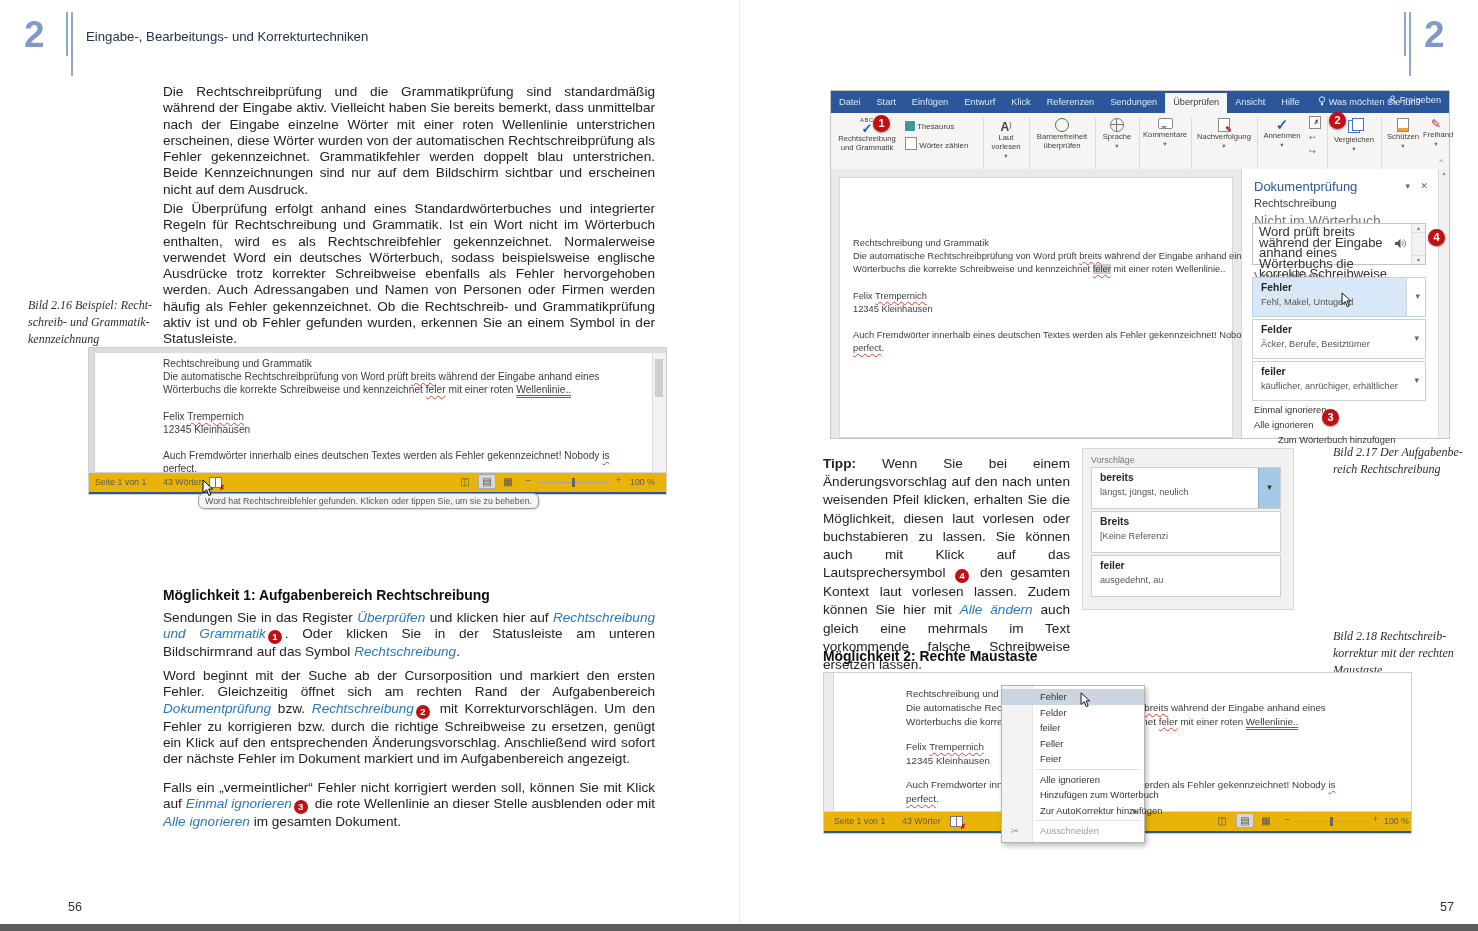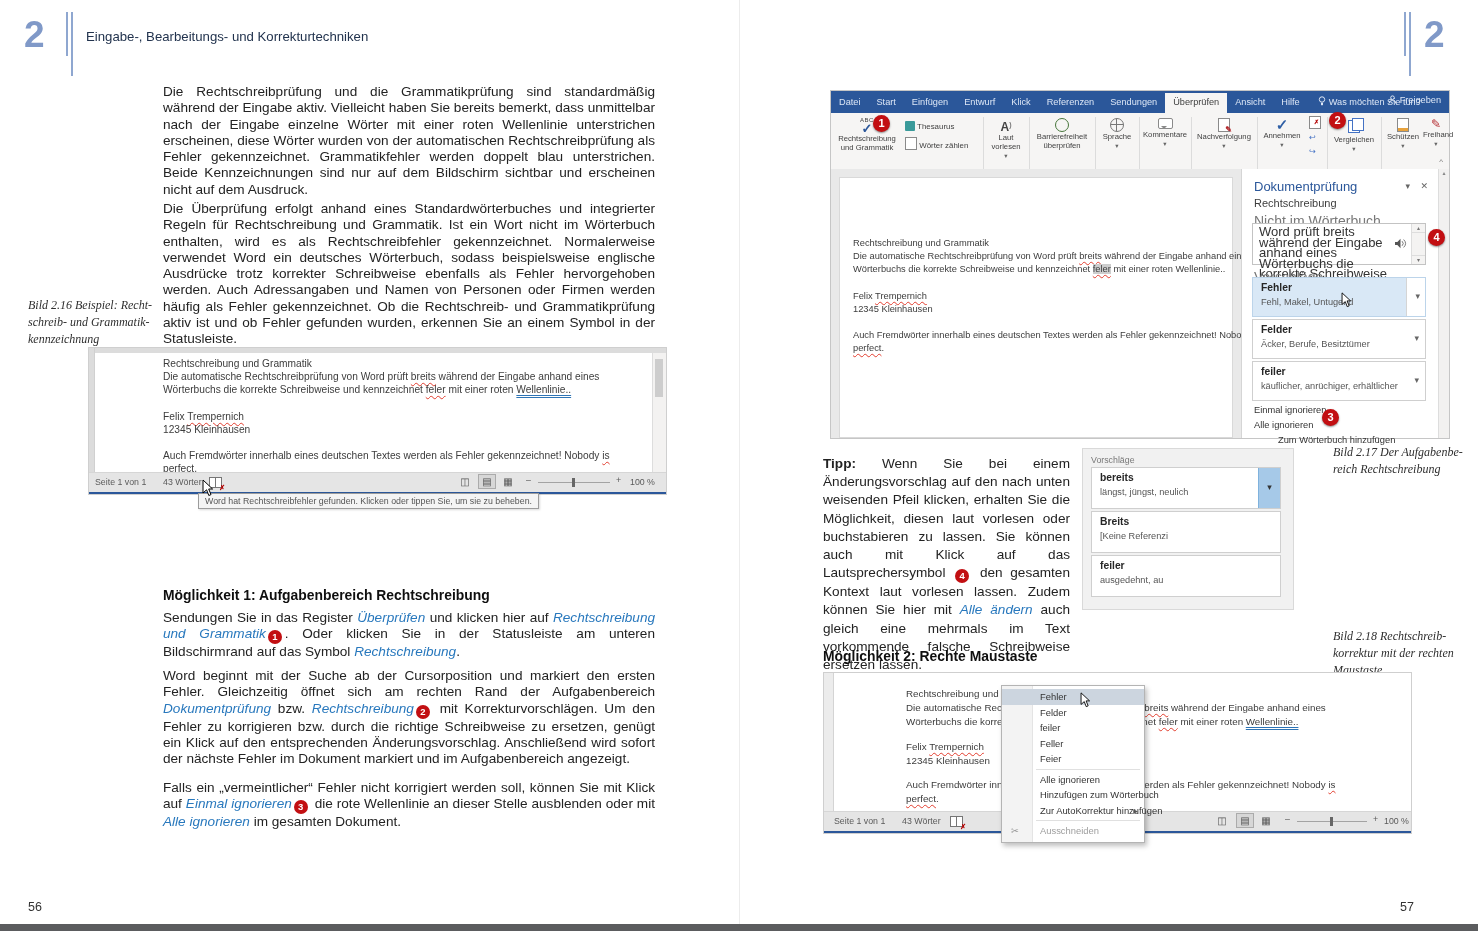--- a/index.html
+++ b/index.html
@@ -8,36 +8,36 @@
   .abs{position:absolute;}
   
   .chnum{position:absolute;font-size:37px;font-weight:bold;color:#8099c8;}
   .rule{position:absolute;width:2px;background:#8fa7d0;}
   .runhead{position:absolute;font-size:13.2px;color:#22334e;}
   .bp{position:absolute;width:492px;font-size:13.6px;line-height:16.3px;text-align:justify;color:#232323;}
   .cap{position:absolute;font-family:"Liberation Serif",serif;font-style:italic;font-size:12px;line-height:17px;color:#2e2e2e;}
   .cap span{display:block;}
   .h-mog{position:absolute;font-size:13.9px;font-weight:bold;color:#0f0f0f;}
   .bi{color:#2878bd;font-style:italic;}
-  .pagenum{position:absolute;font-size:12.5px;color:#333;}
+  .pagenum{position:absolute;font-size:12.5px;color:#333;margin-left:40px;}
   .tbadge{display:inline-block;width:14px;height:14px;border-radius:50%;background:#c20f12;color:#fff;
           font-weight:bold;font-size:9.5px;line-height:14px;text-align:center;vertical-align:-2px;
           font-style:normal;margin:0 3px 0 2px;}
   .nbadge{position:absolute;width:17px;height:17px;border-radius:50%;background:#c20f12;color:#fff;
           font-weight:bold;font-size:11px;line-height:17px;text-align:center;z-index:30;
           box-shadow:0 1px 2px rgba(0,0,0,.45);}
   
   .fig{position:absolute;background:#fff;border:1px solid #cfcfcf;overflow:visible;}
   .docline{white-space:nowrap;color:#3c3c3c;}
   .wavy{text-decoration-line:underline;text-decoration-style:wavy;text-decoration-color:#e23d2e;
         text-decoration-thickness:1px;text-underline-offset:2px;}
   .gramline{text-decoration-line:underline;text-decoration-style:double;text-decoration-color:#2e74b5;
         text-underline-offset:2px;}
   .selword{background:#cdcdcd;}
-  .sbar{position:absolute;left:0;right:0;height:19px;background:#e5e5e5;border-top:1px solid #d6d6d6;
+  .sbar{position:absolute;left:0;right:0;height:19px;background:#eab308;border-top:1px solid #d6d6d6;
         border-bottom:2px solid #2b579a;font-size:8.8px;color:#5a5a5a;}
   .sbar .itm{position:absolute;top:4px;}
   .proofbook{position:absolute;width:11px;height:9px;border:1px solid #767676;background:#fff;}
   .proofbook i{position:absolute;left:5px;top:0;bottom:0;width:1px;background:#767676;}
   .proofbook b{position:absolute;right:-4px;bottom:-5px;font-size:7px;color:#b30000;font-style:normal;}
   .vicon{position:absolute;top:2px;width:16px;height:13px;font-size:10px;line-height:13px;text-align:center;color:#555;}
   .vicon.sel{background:#d7d7d7;border:1px solid #ababab;top:1px;}
   .zoomtrack{position:absolute;top:9px;height:1px;background:#a3a3a3;}
   .zoomthumb{position:absolute;top:-4px;width:3px;height:9px;background:#666;}
   .tip{position:absolute;background:#f4f4f4;border:1px solid #9c9c9c;color:#555;font-size:8.8px;
@@ -163,21 +163,21 @@
       <span class="itm" style="left:437px;top:2px;">–</span>
       <span class="zoomtrack" style="left:449px;width:72px;">
           <span class="zoomthumb" style="left:34px;"></span>
         </span>
       <span class="itm" style="left:527px;top:2px;">+</span>
       <span class="itm" style="left:541px;">100 %</span>
     </div>
     <svg class="cur" style="left:113px;top:131px;" width="12" height="18" viewBox="0 0 12 18">
         <path d="M1,1 L1,14 L4.6,10.8 L6.8,16.5 L9,15.6 L6.7,10 L10.6,10 Z" fill="#fff" stroke="#000" stroke-width="1"></path>
       </svg>
-    <div class="tip" style="left:109px;top:145px;">Word hat Rechtschreibfehler gefunden. Klicken oder tippen Sie, um sie zu beheben.</div>
+    <div class="tip" style="left:109px;top:145px;border-radius:6px;">Word hat Rechtschreibfehler gefunden. Klicken oder tippen Sie, um sie zu beheben.</div>
   </div>
 
   <div class="h-mog" style="left:163px;top:587px;">Möglichkeit 1: Aufgabenbereich Rechtschreibung</div>
 
   <div class="bp" style="left:163px;top:610px;">
     <span>Sendungen Sie in das Register </span><span class="bi">Überprüfen</span><span> und klicken hier auf </span><span class="bi">Rechtschreibung und Grammatik</span><span class="tbadge">1</span><span>. Oder klicken Sie in der Statusleiste am unteren Bildschirmrand auf das Symbol </span><span class="bi">Rechtschreibung</span><span>.</span>
   </div>
 
   <div class="bp" style="left:163px;top:668px;">
     <span>Word beginnt mit der Suche ab der Cursorposition und markiert den ersten Fehler. Gleichzeitig öffnet sich am rechten Rand der Aufgabenbereich </span><span class="bi">Dokumentprüfung</span><span> bzw. </span><span class="bi">Rechtschreibung</span><span class="tbadge">2</span><span> mit Korrekturvorschlägen. Um den Fehler zu korrigieren bzw. durch die richtige Schreibweise zu ersetzen, genügt ein Klick auf den entsprechenden Änderungsvorschlag. Anschließend wird sofort der nächste Fehler im Dokument markiert und im Aufgabenbereich angezeigt.</span>

